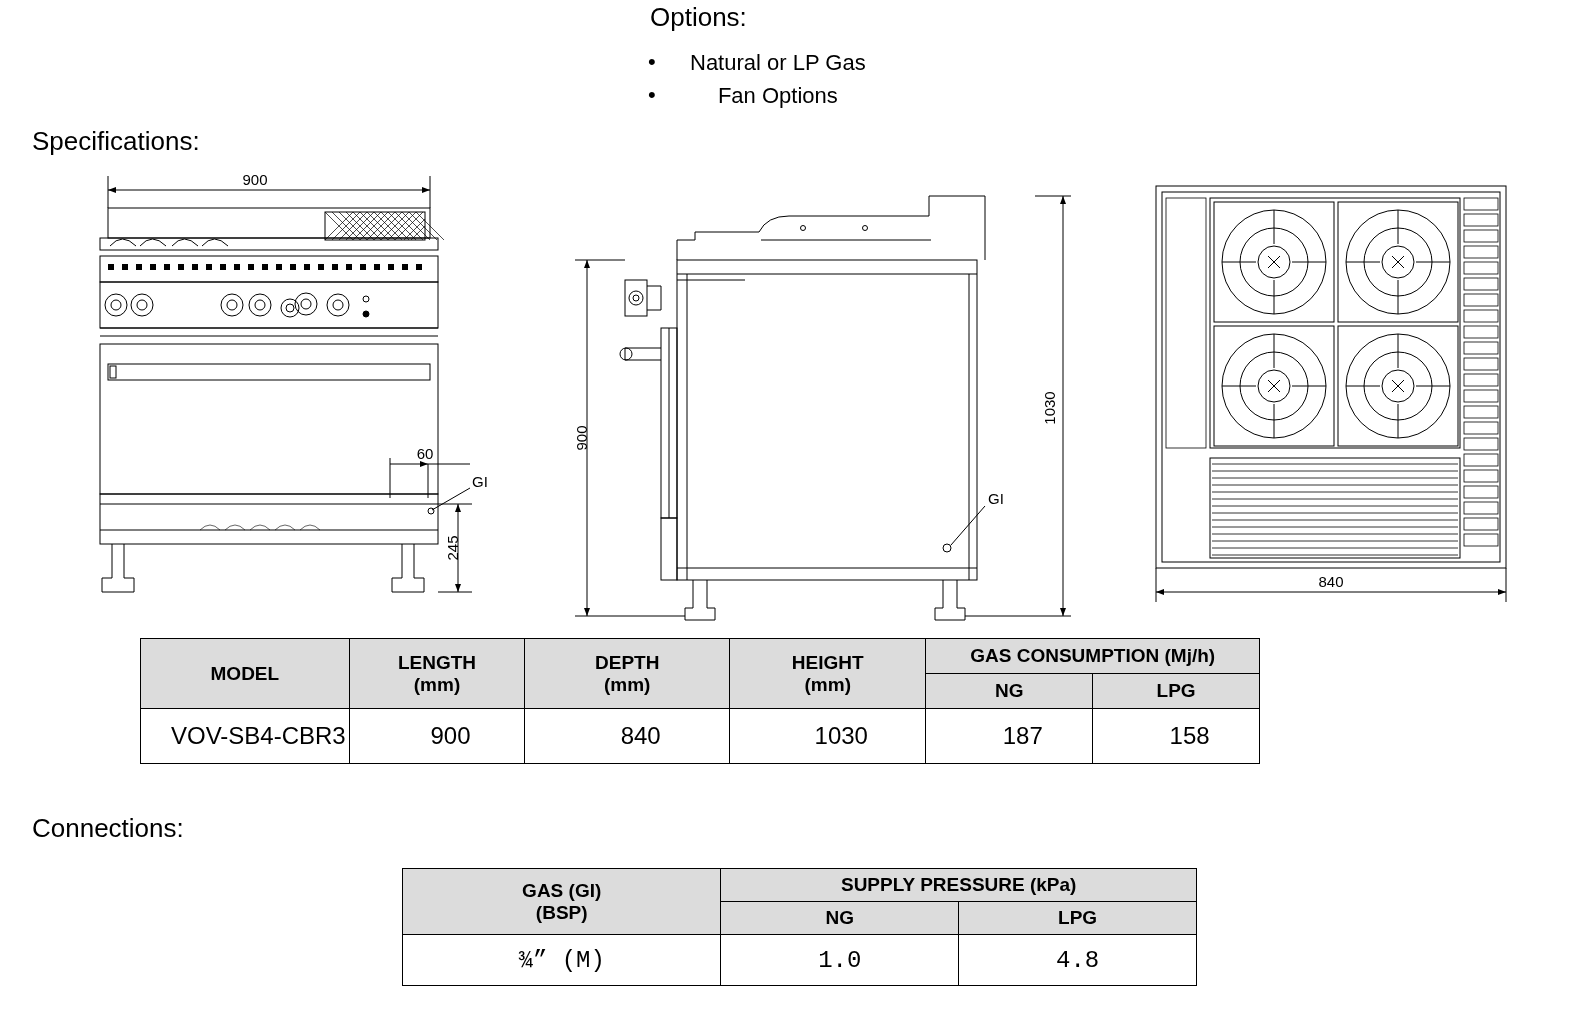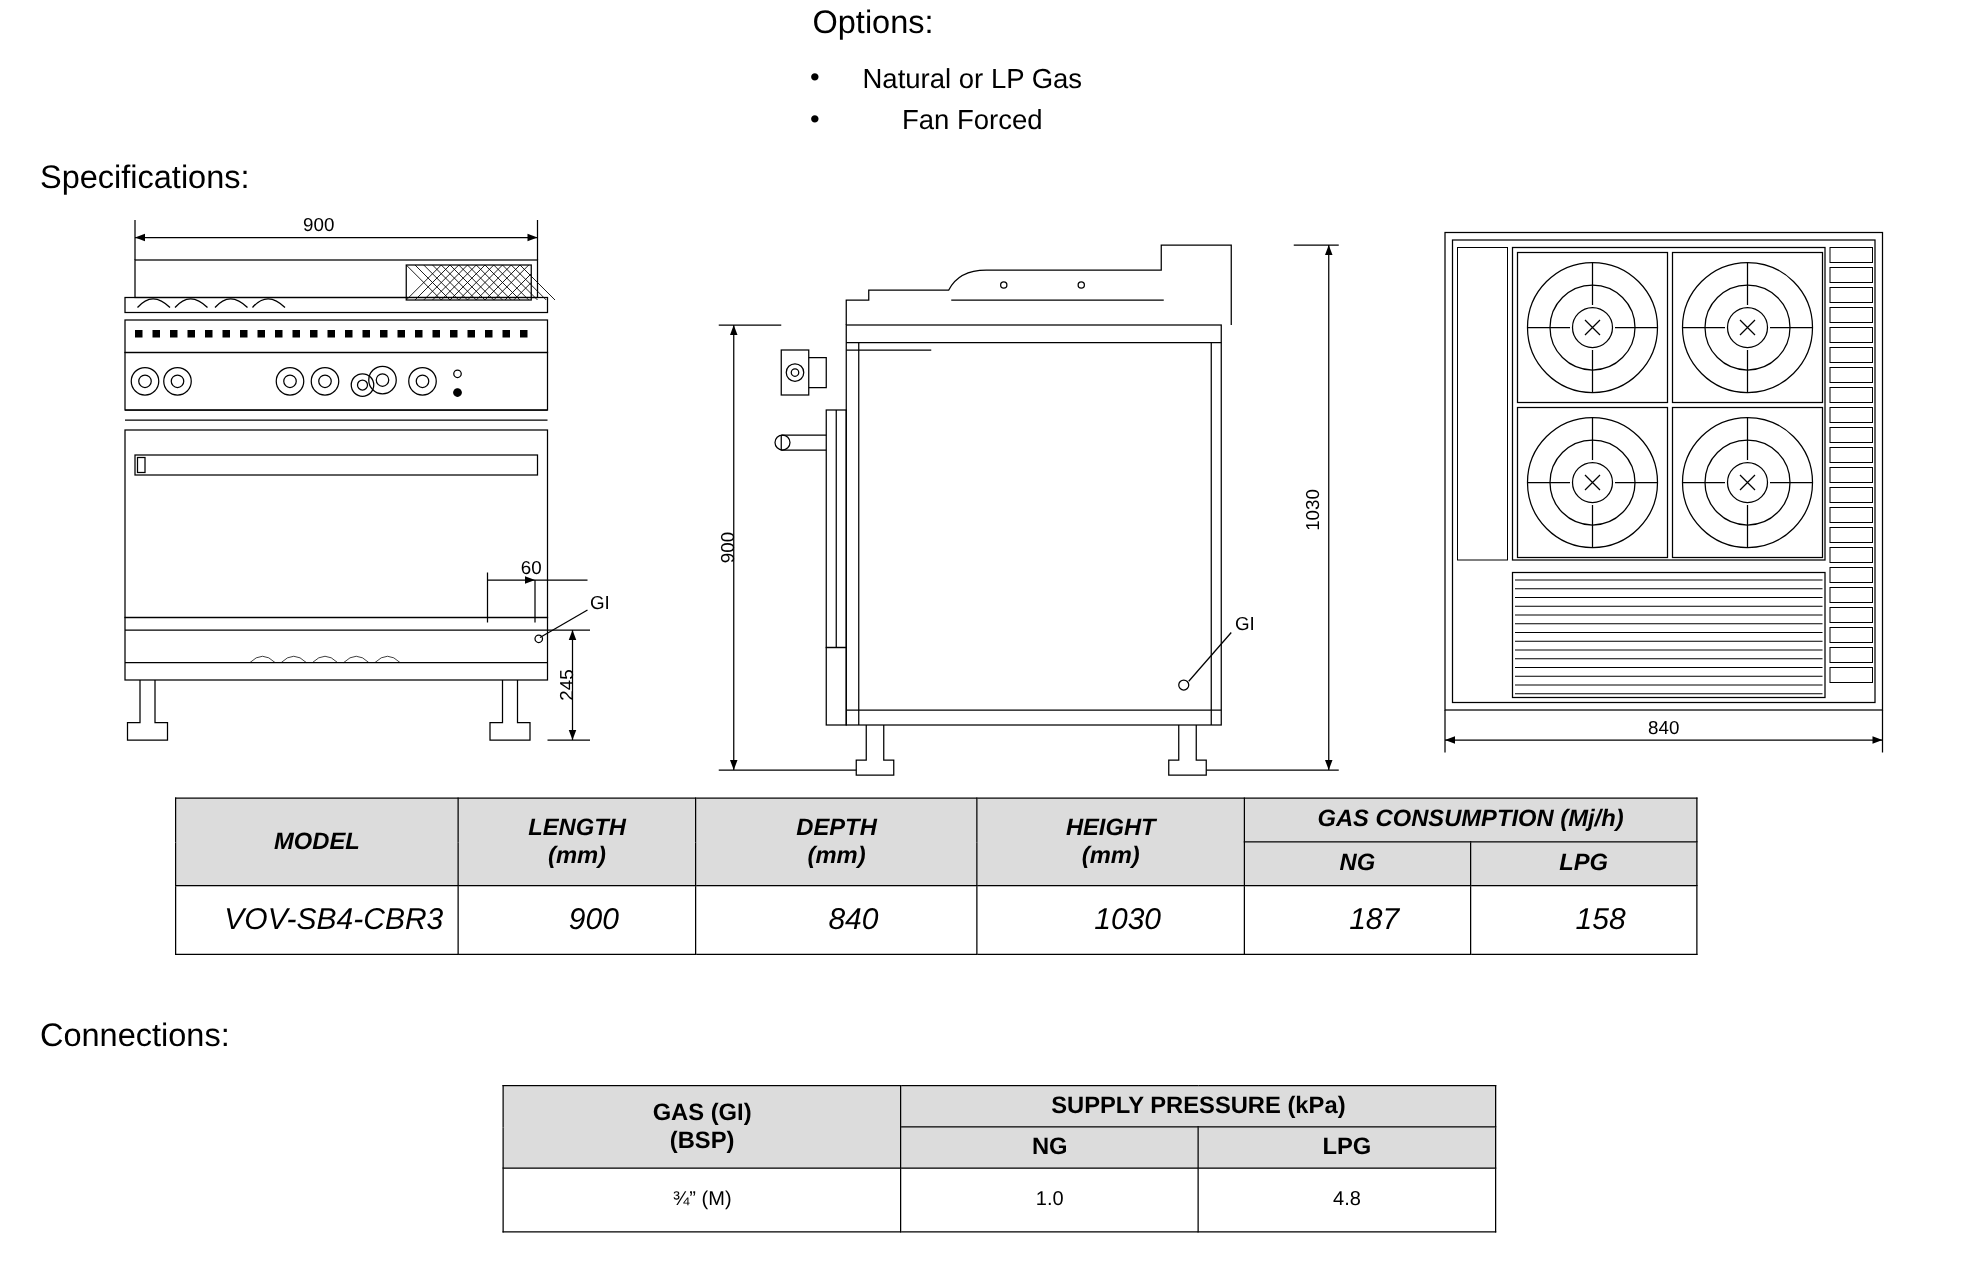--- a/index.html
+++ b/index.html
@@ -78,44 +78,43 @@
     font-weight: normal;
   }
   .hdr {
     background: #dcdcdc;
     font-weight: bold;
   }
 
   #specs-table {
     left: 140px;
     top: 638px;
-    width: 1218px;
-    font-style: italic;
+    width: 1120px;
   }
   #specs-table .hdr { height: 32px; }
   #specs-table td.val { height: 52px; font-size: 24px; padding-left: 28px; }
 
   #connections-table {
     left: 402px;
     top: 868px;
     width: 795px;
   }
   #connections-table .hdr { height: 30px; }
-  #connections-table td.val { height: 48px; font-size: 16px; }
+  #connections-table td.val { height: 48px; font-size: 24px; font-family: Liberation Mono, monospace; }
 </style>
 </head>
 <body>
 
 <div class="heading" id="specifications-heading">Specifications:</div>
 <div class="heading" id="options-heading">Options:</div>
 <div class="heading" id="connections-heading">Connections:</div>
 
 <ul id="options-list">
   <li>Natural or LP Gas</li>
-  <li>Fan Forced</li>
+  <li>Fan Options</li>
 </ul>
 
 <div class="drawing" id="front-view-drawing">
 <svg width="420" height="460" viewBox="0 0 420 460" xmlns="http://www.w3.org/2000/svg">
   <g stroke="#000" fill="none" stroke-width="1">
 
     <line x1="28" y1="22" x2="350" y2="22"></line>
     <path d="M28 22 l8 -3 v6 z" fill="#000" stroke="none"></path>
     <path d="M350 22 l-8 -3 v6 z" fill="#000" stroke="none"></path>
     <line x1="28" y1="8" x2="28" y2="40"></line>

